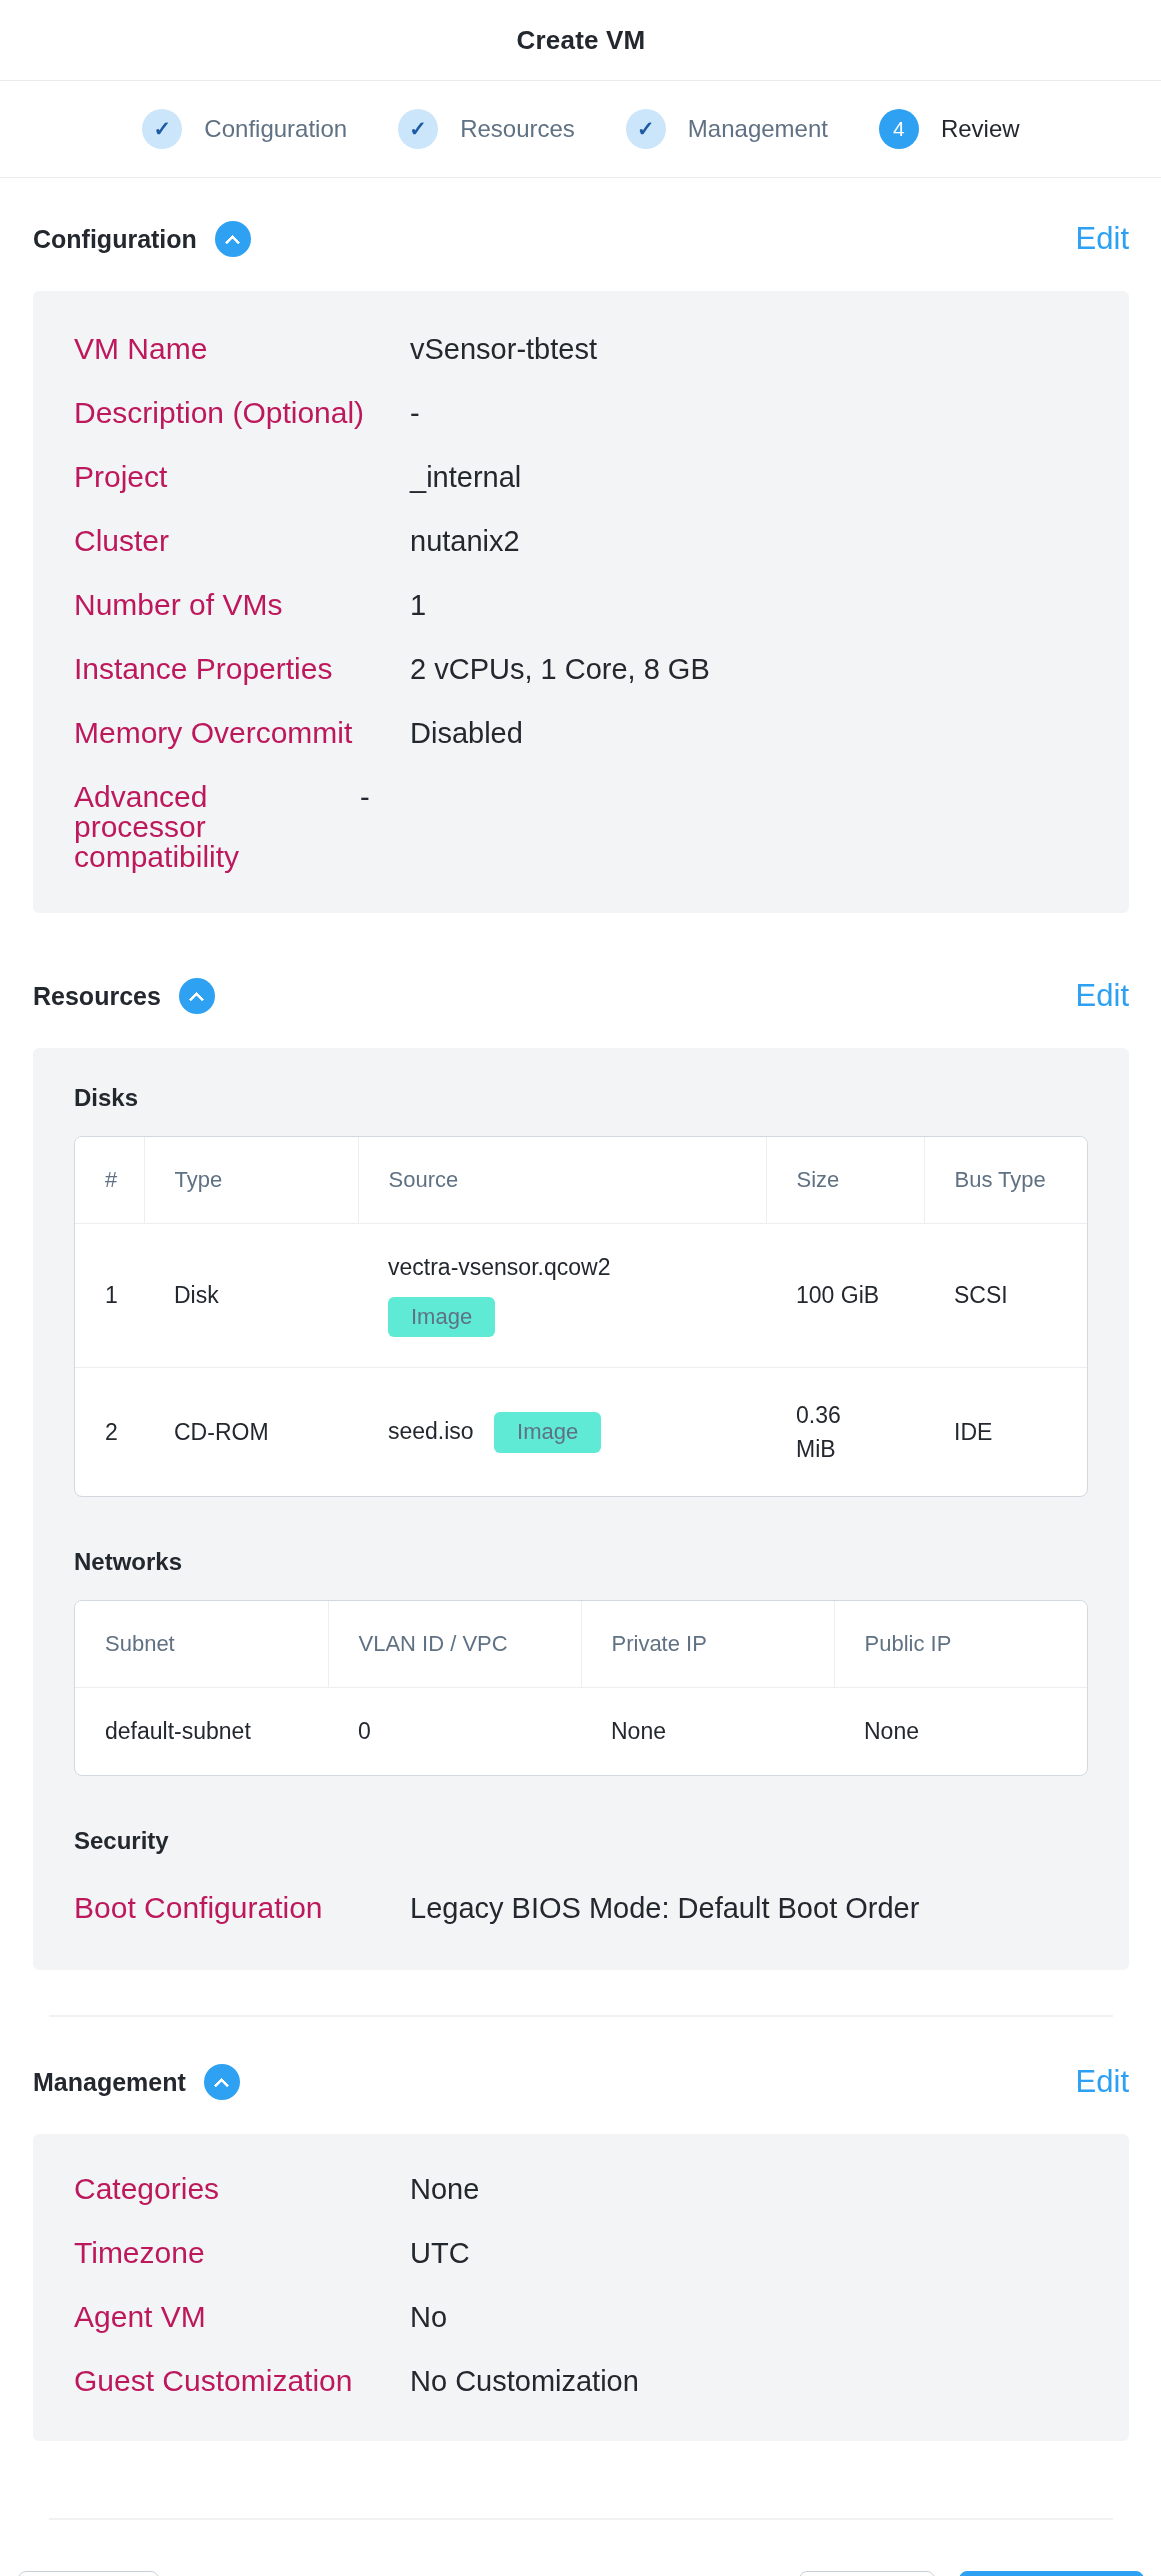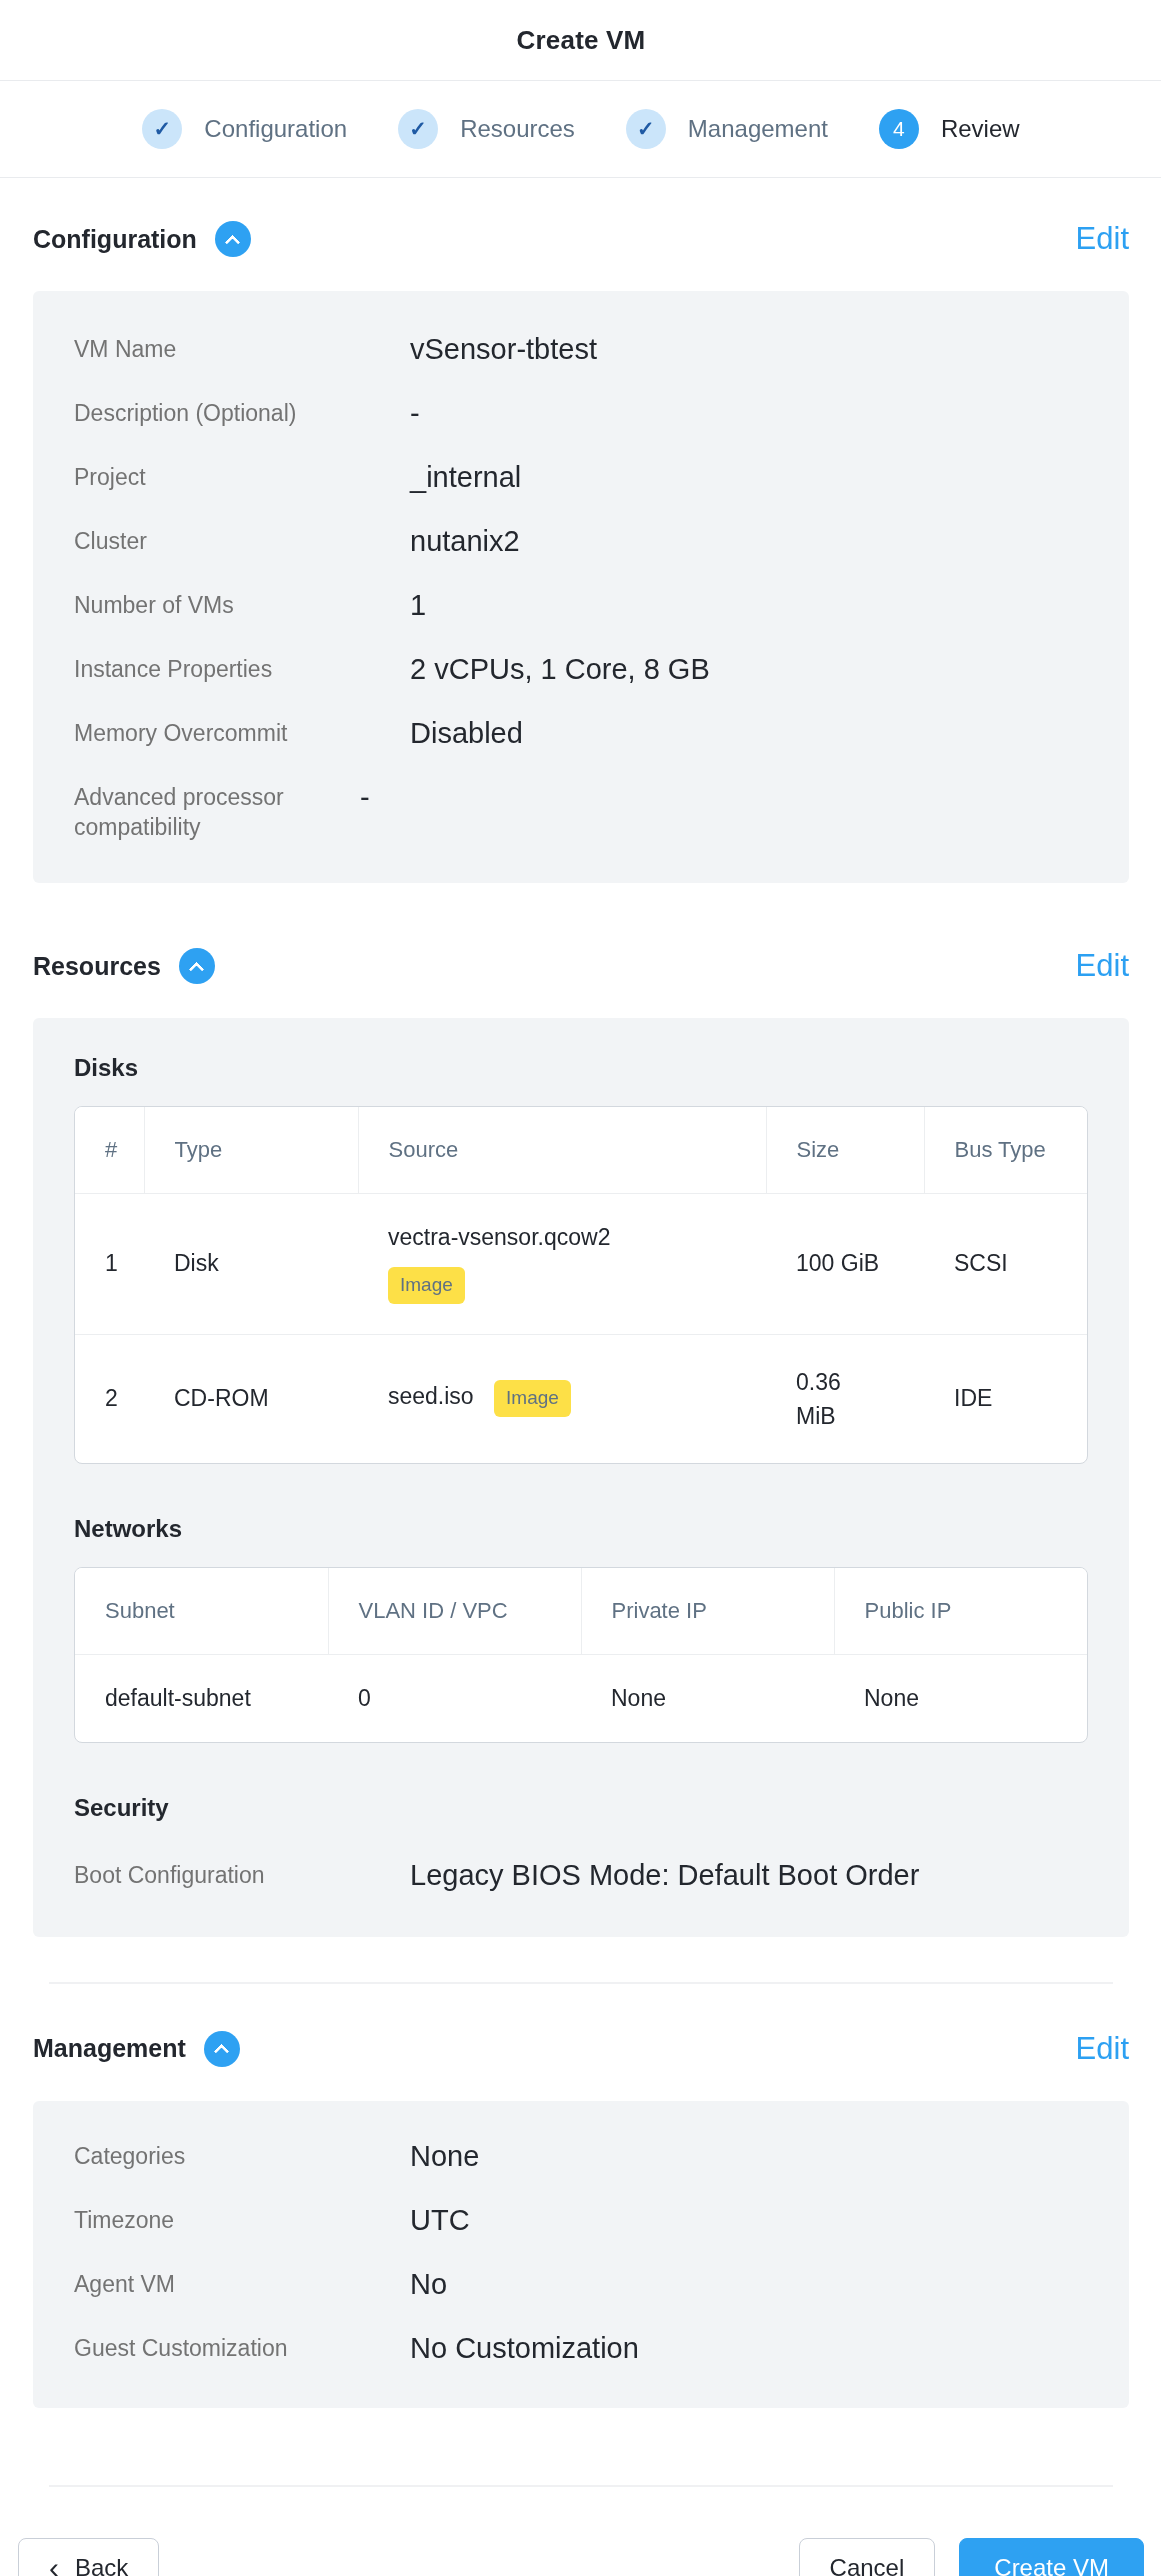--- a/index.html
+++ b/index.html
@@ -50,21 +50,21 @@
   .edit-link {
     margin-left:auto; color:#2ca0f2; font-size:31px; text-decoration:none; cursor:pointer;
   }
   .panel {
     background:#f2f4f6; border-radius:6px; margin-top:34px;
     padding:43px 0 41px 41px;
   }
   .field-row { display:flex; margin-bottom:34px; }
   .field-row:last-child { margin-bottom:0; }
   .field-label {
-    width:336px; flex:0 0 336px; color:#737373; font-size:23px; line-height:30px;
+    width:336px; flex:0 0 336px; color:#be185d; font-size:30px; line-height:30px;
     padding-right:30px;
   }
   .field-value { font-size:29px; color:#23272e; line-height:30px; }
 
   
   .panel.resources { padding:36px 41px 47px 41px; }
   .sub-heading { font-size:24px; font-weight:600; color:#23272e; }
   .table-wrap {
     background:#fff; border:1px solid #d3d8de; border-radius:8px;
     margin-top:24px; overflow:hidden;
@@ -80,22 +80,22 @@
     font-size:23px; color:#23272e; text-align:left;
     padding:30px 20px 30px 30px; vertical-align:middle;
   }
   tbody tr + tr td { border-top:1px solid #eceef0; }
   .disks-t .c1 { width:69px; }
   .disks-t .c2 { width:214px;margin-left:12px; }
   .disks-t .c3 { width:408px; }
   .disks-t .c4 { width:158px; }
   .nets-t th { width:25%; }
   .src-badge {
-    display:inline-block; background:#fde047; color:#5f7183;
-    font-size:19px; border-radius:6px; padding:7px 12px; line-height:1.2;
+    display:inline-block; background:#5eead4; color:#5f7183;
+    font-size:22px; border-radius:6px; padding:7px 23px; line-height:1.2;
   }
   .src-line { margin-bottom:16px; }
   .inline-badge { margin-left:14px; }
   .narrow-wrap { display:inline-block; max-width:71px; line-height:34px; }
   .group-gap { margin-top:51px; }
 
   .section-divider {
     height:2px; background:#f0f1f3; border:none; margin:45px 16px 0 16px;
   }
 

